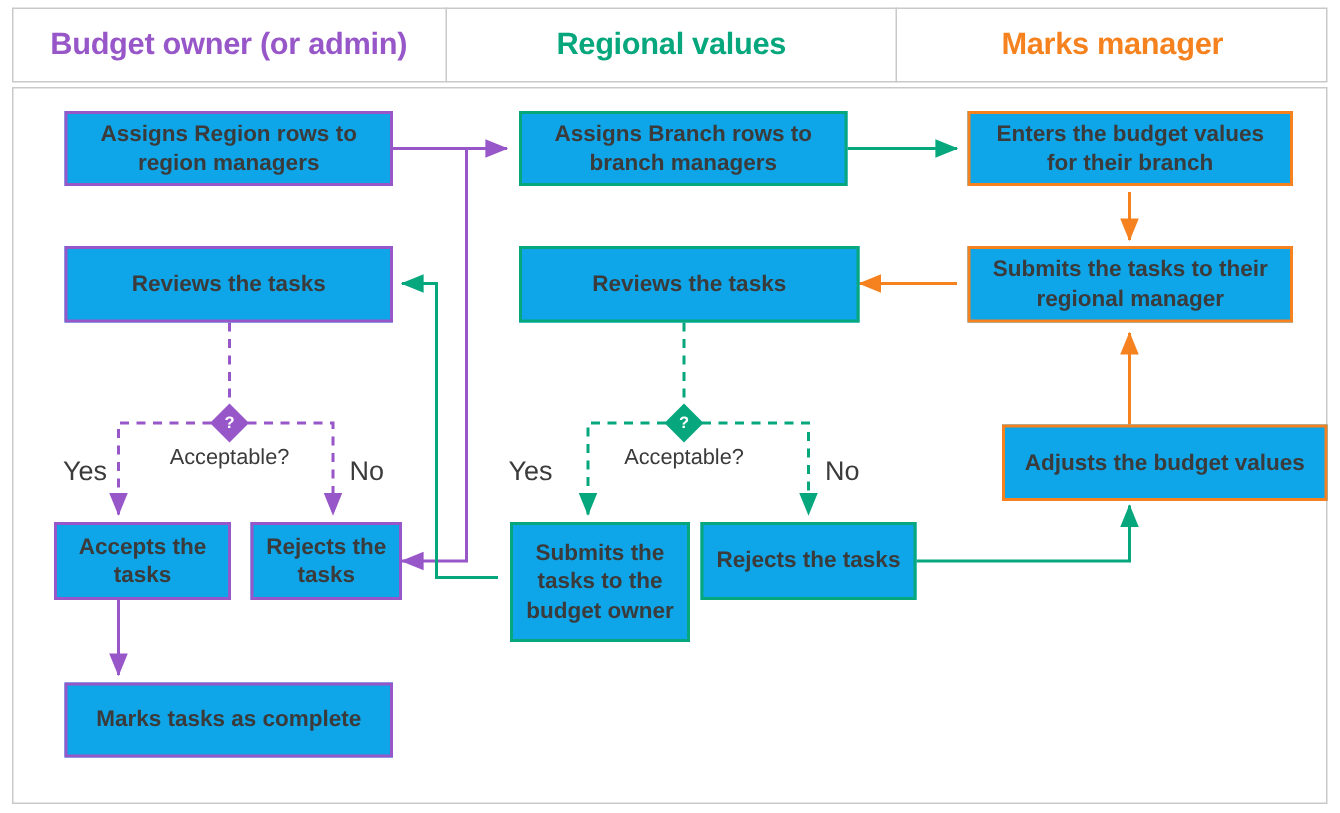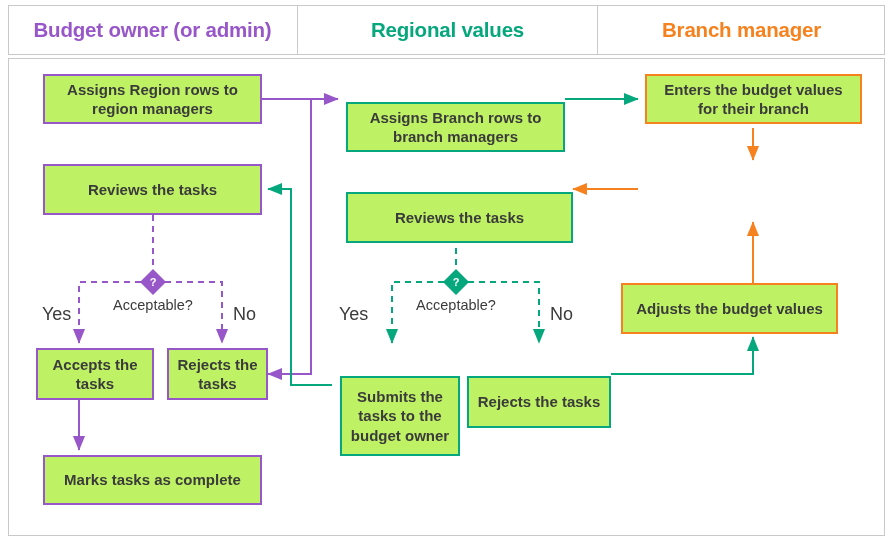--- a/index.html
+++ b/index.html
@@ -50,35 +50,35 @@
     white-space:nowrap;
   }
   #lane-title-0{left:8px;   width:289px; color:#9857c9;}
   #lane-title-1{left:298px; width:299px; color:#06a77d;}
   #lane-title-2{left:598px; width:287px; color:#f5821f;}
 
   
   .node{
     position:absolute;
     box-sizing:border-box;
-    background:#bef264;
+    background:#0ea5e9;
     border:2px solid #7f1d1d;
     display:flex;
     align-items:center;
     justify-content:center;
     text-align:center;
     font-size:15px;
     font-weight:bold;
     color:#3b3b3b;
     line-height:1.3;
     padding:2px 6px;
     z-index:3;
   }
   .node.purple{border-color:#9857c9;}
-  .node.green {border-color:#06a77d;margin-top:28px;}
+  .node.green {border-color:#06a77d;}
   .node.orange{border-color:#f5821f;}
 
   
   .branch-label{
     position:absolute;
     font-size:18px;
     font-weight:normal;
     color:#3b3b3b;
     white-space:nowrap;
     z-index:4;
@@ -130,21 +130,21 @@
 
 <div id="stage">
 
   <div class="frame" id="header-frame"></div>
   <div class="frame" id="body-frame"></div>
   <div class="hdr-div" id="hdr-div-1"></div>
   <div class="hdr-div" id="hdr-div-2"></div>
 
   <div class="lane-title" id="lane-title-0">Budget owner (or admin)</div>
   <div class="lane-title" id="lane-title-1">Regional values</div>
-  <div class="lane-title" id="lane-title-2">Branch manager</div>
+  <div class="lane-title" id="lane-title-2">Marks manager</div>
 
   <svg id="wires" viewBox="0 0 893 542" xmlns="http://www.w3.org/2000/svg">
     <defs>
       <marker id="ah-purple" markerWidth="9" markerHeight="9" refX="7.2" refY="3.4" orient="auto" markerUnits="strokeWidth">
         <path d="M0,0.3 L7.6,3.4 L0,6.5 z" fill="#9857c9"></path>
       </marker>
       <marker id="ah-green" markerWidth="9" markerHeight="9" refX="7.2" refY="3.4" orient="auto" markerUnits="strokeWidth">
         <path d="M0,0.3 L7.6,3.4 L0,6.5 z" fill="#06a77d"></path>
       </marker>
       <marker id="ah-orange" markerWidth="9" markerHeight="9" refX="7.2" refY="3.4" orient="auto" markerUnits="strokeWidth">
@@ -210,16 +210,17 @@
   <div class="node green" style="left:340px; top:348px; width:120px; height:80px;">Submits the tasks to the budget owner</div>
 
   <div class="node green" style="left:467px; top:348px; width:144px; height:52px;">Rejects the tasks</div>
 
   <div class="decision-caption" style="left:406px; top:297px; width:100px;">Acceptable?</div>
   <div class="branch-label" style="left:339px; top:304px;">Yes</div>
   <div class="branch-label" style="left:550px; top:304px;">No</div>
 
   <div class="node orange" style="left:645px; top:74px;  width:217px; height:50px;">Enters the budget values for their branch</div>
 
-
-  <div class="node orange" style="left:621px; top:283px; width:217px; height:51px;">Adjusts the budget values</div>
+  <div class="node orange" style="left:645px; top:164px; width:217px; height:51px;">Submits the tasks to their regional manager</div>
+
+  <div class="node orange" style="left:668px; top:283px; width:217px; height:51px;">Adjusts the budget values</div>
 
 </div>
 
 </body></html>

